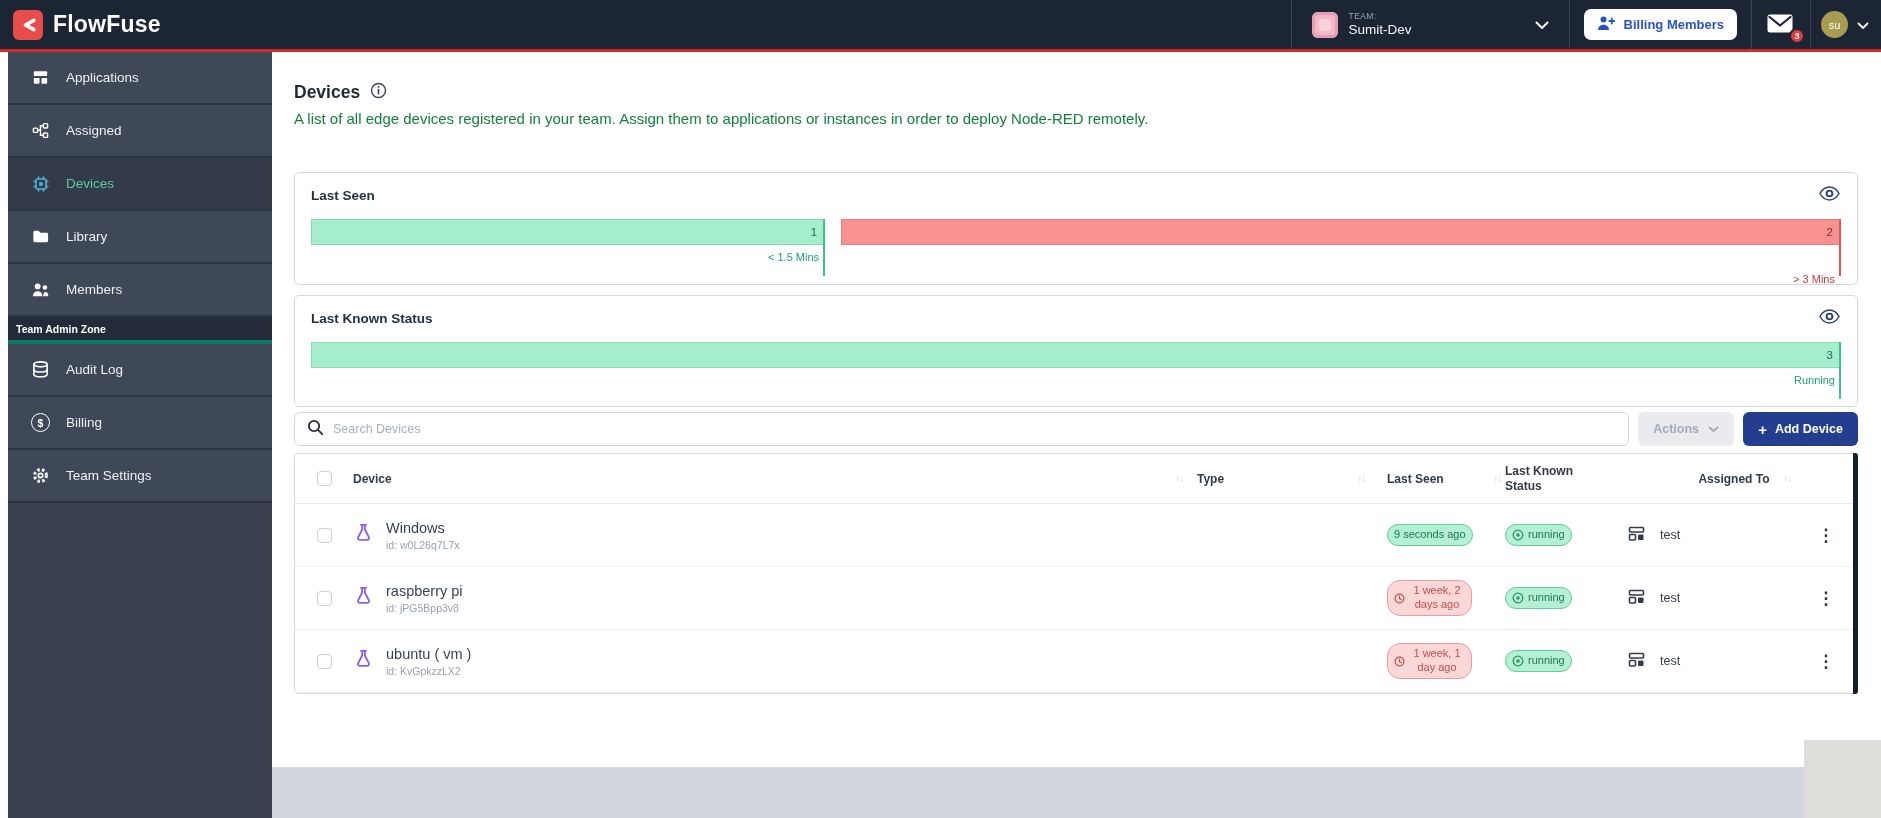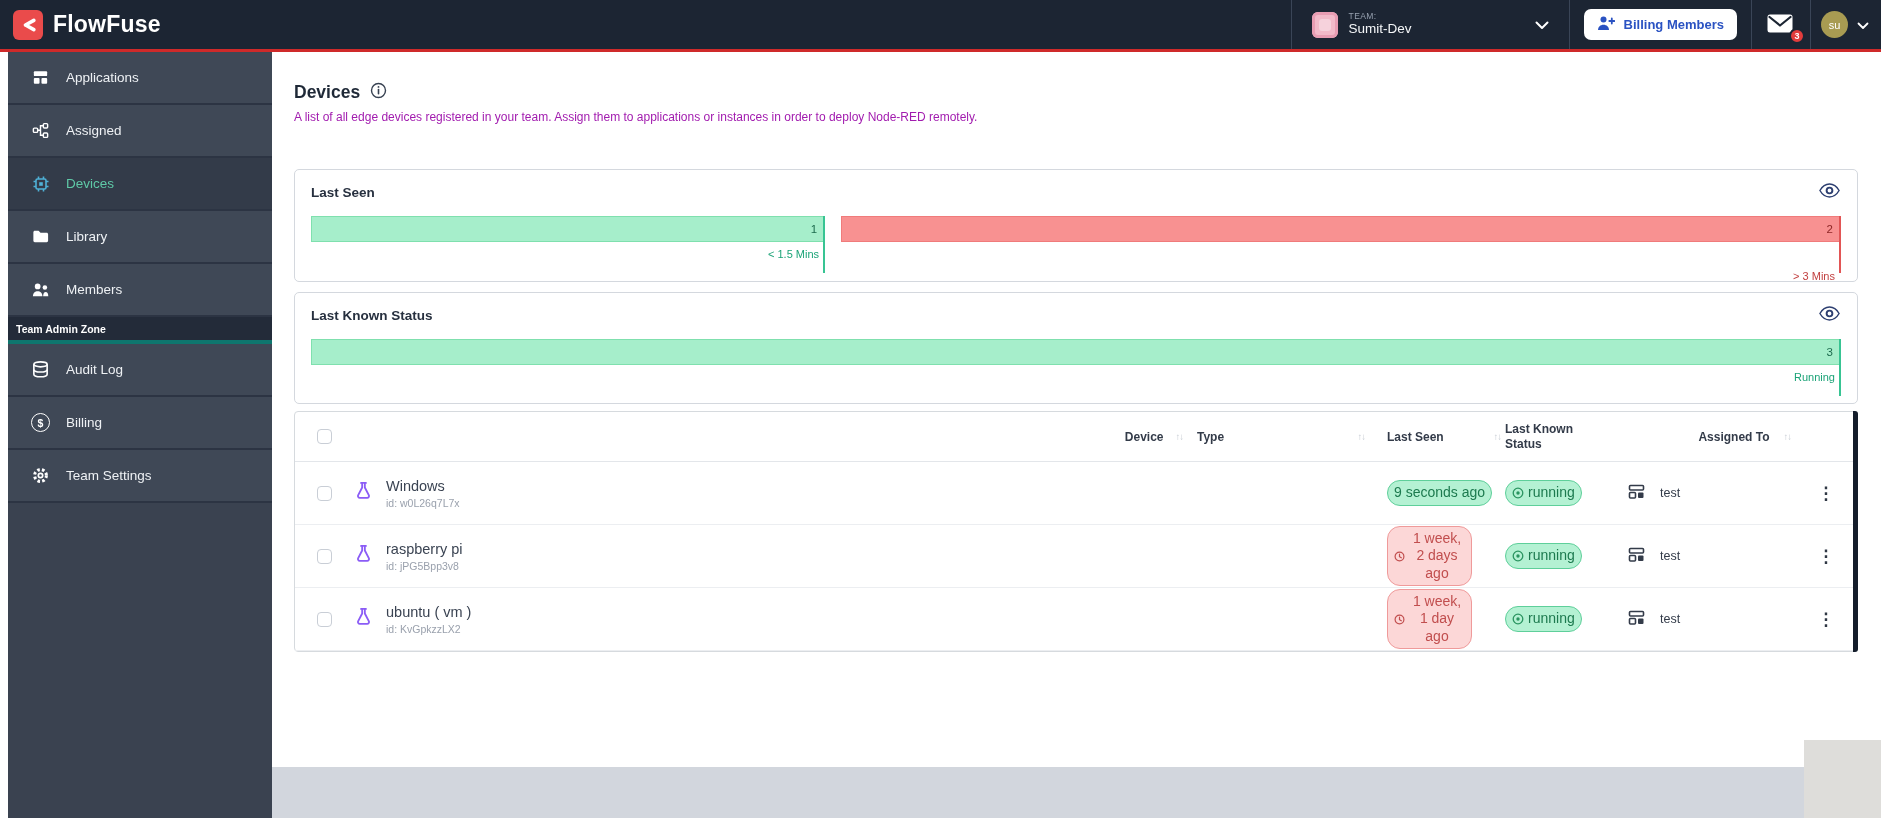--- a/index.html
+++ b/index.html
@@ -6,21 +6,21 @@
   html,body { width:1881px; height:818px; font-family:"Liberation Sans", sans-serif; background:#fff; overflow:hidden; position:relative; }
 
   
   .navbar { position:absolute; top:0; left:0; width:1881px; height:52px; background:#1c2533; border-bottom:3px solid #cf2a2a; display:flex; align-items:center; justify-content:space-between; }
   .brand { display:flex; align-items:center; gap:10px; padding-left:13px; }
   .logo-sq { width:30px; height:30px; background:#ea4b4b; border-radius:6px; display:flex; align-items:center; justify-content:center; }
   .brand-name { color:#fff; font-size:23px; font-weight:bold; letter-spacing:.2px; }
   .nav-right { display:flex; align-items:stretch; height:49px; }
   .nav-div { width:1px; background:#3a4557; }
   .team-sel { width:277px; display:flex; align-items:center; justify-content:space-between; padding:0 20px; cursor:pointer; }
-  .team-left { display:flex; gap:11px; }
+  .team-left { display:flex; align-items:center; gap:11px; }
   .team-avatar { width:26px; height:26px; border-radius:6px; background:#f2bac9; box-shadow:inset 0 0 0 3px #e89db3; display:flex; align-items:center; justify-content:center; }
   .team-avatar i { display:block; width:12px; height:12px; border-radius:3px; background:#f6d2dc; }
   .team-text { display:flex; flex-direction:column; line-height:1.15; }
   .team-label { color:#97a1b0; font-size:8.5px; letter-spacing:.4px; }
   .team-name { color:#f4f6f8; font-size:13.5px; }
   .nav-cell { display:flex; align-items:center; padding:0 14px; }
   .invite-btn { display:flex; align-items:center; gap:9px; background:#fff; border:none; border-radius:7px; height:31px; padding:0 13px; font-family:inherit; font-size:13px; font-weight:bold; color:#2a52c2; cursor:pointer; }
   .mail-wrap { position:relative; width:30px; height:24px; }
   .mail-badge { position:absolute; right:-9px; bottom:-7px; min-width:16px; height:16px; border-radius:8px; background:#e23c3c; border:2px solid #1c2533; color:#fff; font-size:9px; font-weight:bold; display:flex; align-items:center; justify-content:center; padding:0 3px; }
   .user-wrap { display:flex; align-items:center; gap:9px; padding:0 12px 0 10px; cursor:pointer; }
@@ -31,21 +31,21 @@
   .side-item { height:53px; display:flex; align-items:center; gap:15px; padding-left:22px; background:#3f4856; border-bottom:2px solid #2c3443; color:#eef1f4; font-size:13.5px; cursor:pointer; }
   .side-item .s-ico { width:21px; display:flex; justify-content:center; }
   .side-item.active { background:#333b49; color:#5fc9a7; }
   .admin-header { height:27px; background:#232b39; color:#fff; font-size:10.5px; font-weight:bold; display:flex; align-items:center; padding-left:8px; border-bottom:4px solid #0f766e; }
   .coin { width:19px; height:19px; border:1.8px solid #fff; border-radius:50%; display:flex; align-items:center; justify-content:center; font-size:10.5px; font-weight:bold; color:#fff; }
 
   
   .main { position:absolute; top:52px; left:272px; width:1609px; height:715px; background:#fff; padding:30px 23px 0 22px; }
   .page-title-row { display:flex; align-items:center; gap:10px; }
   .page-title { font-size:17.5px; font-weight:bold; color:#1f2937; }
-  .page-desc { margin-top:7px; font-size:12px; color:#a21caf; }
+  .page-desc { margin-top:7px; font-size:15px; color:#15803d; }
 
   .card { border:1px solid #d4d8de; border-radius:5px; background:#fff; padding:12px 16px; position:relative; }
   .card-head { display:flex; align-items:center; justify-content:space-between; }
   .card-title { font-size:13.5px; font-weight:bold; color:#27303f; }
   .card1 { margin-top:45px; height:113px; }
   .card2 { margin-top:10px; height:112px; }
 
   .bar-row { margin-top:13px; display:flex; gap:16px; position:relative; }
   .seg { height:26px; position:relative; border:1px solid; display:flex; align-items:center; justify-content:flex-end; padding-right:7px; font-size:11.5px; }
   .seg.green { background:#a6eecb; border-color:#7fe0ae; color:#1d6b4e; }
@@ -68,35 +68,35 @@
   .add-plus { font-size:15px; font-weight:bold; }
 
   
   .table-card { margin-top:7px; border:1px solid #d6dade; border-radius:4px; background:#fff; position:relative; }
   .t-edge { position:absolute; top:-1px; right:-1px; width:5px; height:calc(100% + 2px); background:#141d2b; border-radius:0 3px 3px 0; }
   .t-head { display:flex; align-items:center; height:50px; border-bottom:1px solid #e3e6ea; font-size:12px; font-weight:bold; color:#333b49; }
   .t-row { display:flex; align-items:center; height:63px; border-bottom:1px solid #eceef1; }
   .t-row:last-child { border-bottom:none; }
   .c-check { width:58px; display:flex; justify-content:center; }
   .c-device { flex:1; display:flex; align-items:center; gap:12px; padding-right:14px; }
-  .t-head .c-device { justify-content:flex-end; }
+  .t-head .c-device { justify-content:space-between; }
   .c-type { width:190px; display:flex; align-items:center; justify-content:space-between; padding-right:22px; }
   .c-lseen { width:118px; display:flex; align-items:center; justify-content:space-between; padding-right:4px; }
   .c-status { width:122px; display:flex; align-items:center; }
   .t-head .c-status span { width:82px; line-height:1.25; }
   .c-assigned { width:168px; display:flex; align-items:center; gap:14px; }
   .t-head .c-assigned { justify-content:flex-end; padding-right:4px; }
   .c-menu { width:62px; display:flex; justify-content:center; }
   .checkbox { width:15px; height:15px; border:1.5px solid #c9ced6; border-radius:4px; background:#fff; display:inline-block; cursor:pointer; }
   .sort { font-size:9.5px; color:#c7ccd3; letter-spacing:-1px; cursor:pointer; }
   .kebab { font-size:17px; font-weight:bold; color:#2f3744; cursor:pointer; line-height:1; }
   .dev-stack { display:flex; flex-direction:column; }
   .dev-name { font-size:14.5px; color:#3a4352; }
   .dev-id { margin-top:3px; font-size:10.5px; color:#9aa1ad; }
-  .pill { border-radius:13px; font-size:14px; display:inline-flex; align-items:center; gap:4px; padding:3px 6px; line-height:1.25; }
+  .pill { border-radius:13px; font-size:11px; display:inline-flex; align-items:center; gap:4px; padding:3px 6px; line-height:1.25; }
   .pill.green { background:#b4f1d3; border:1px solid #5ecf9a; color:#1d7a4f; }
   .pill.red { background:#fcd7d7; border:1px solid #ef9a9a; color:#c14e4e; }
   .pill.red .pill-txt { width:56px; text-align:center; }
   .assigned-name { font-size:12.5px; color:#333b49; }
 
   .footer-strip { position:absolute; left:272px; top:767px; width:1609px; height:51px; background:#d2d6dd; }
   .corner-box { position:absolute; left:1804px; top:740px; width:77px; height:78px; background:#deddda; }
 </style>
 </head>
 <body>
@@ -293,20 +293,41 @@
     </div>
     <div class="bar-row">
       <div class="seg green w-full">
         <span>3</span>
         <span class="tick"></span>
         <span class="sub">Running</span>
       </div>
     </div>
   </section>
 
+  <div class="toolbar">
+    <div class="search">
+      <span>
+        <svg width="17" height="17" viewBox="0 0 17 17" fill="none">
+            <circle cx="7" cy="7" r="5.2" stroke="#252e3c" stroke-width="1.8"></circle>
+            <path d="M11.2,11.2 L15.2,15.2" stroke="#252e3c" stroke-width="1.8" stroke-linecap="round"></path>
+          </svg>
+      </span>
+      <input type="text" placeholder="Search Devices" style="">
+    </div>
+    <button class="actions-btn">
+      <span>Actions</span>
+      <svg width="11" height="7" viewBox="0 0 11 7">
+          <polyline points="1.5,1.5 5.5,5 9.5,1.5" stroke="#a3aab6" stroke-width="1.8" fill="none" stroke-linecap="round" stroke-linejoin="round"></polyline>
+        </svg>
+    </button>
+    <button class="add-btn">
+      <span class="add-plus">+</span>
+      <span>Add Device</span>
+    </button>
+  </div>
 
   <section class="table-card">
     <div class="t-head">
       <div class="c-check">
           <span class="checkbox"></span>
         </div>
       <div class="c-device">
         <span>Device</span>
         <span class="sort">↑↓</span>
       </div>

